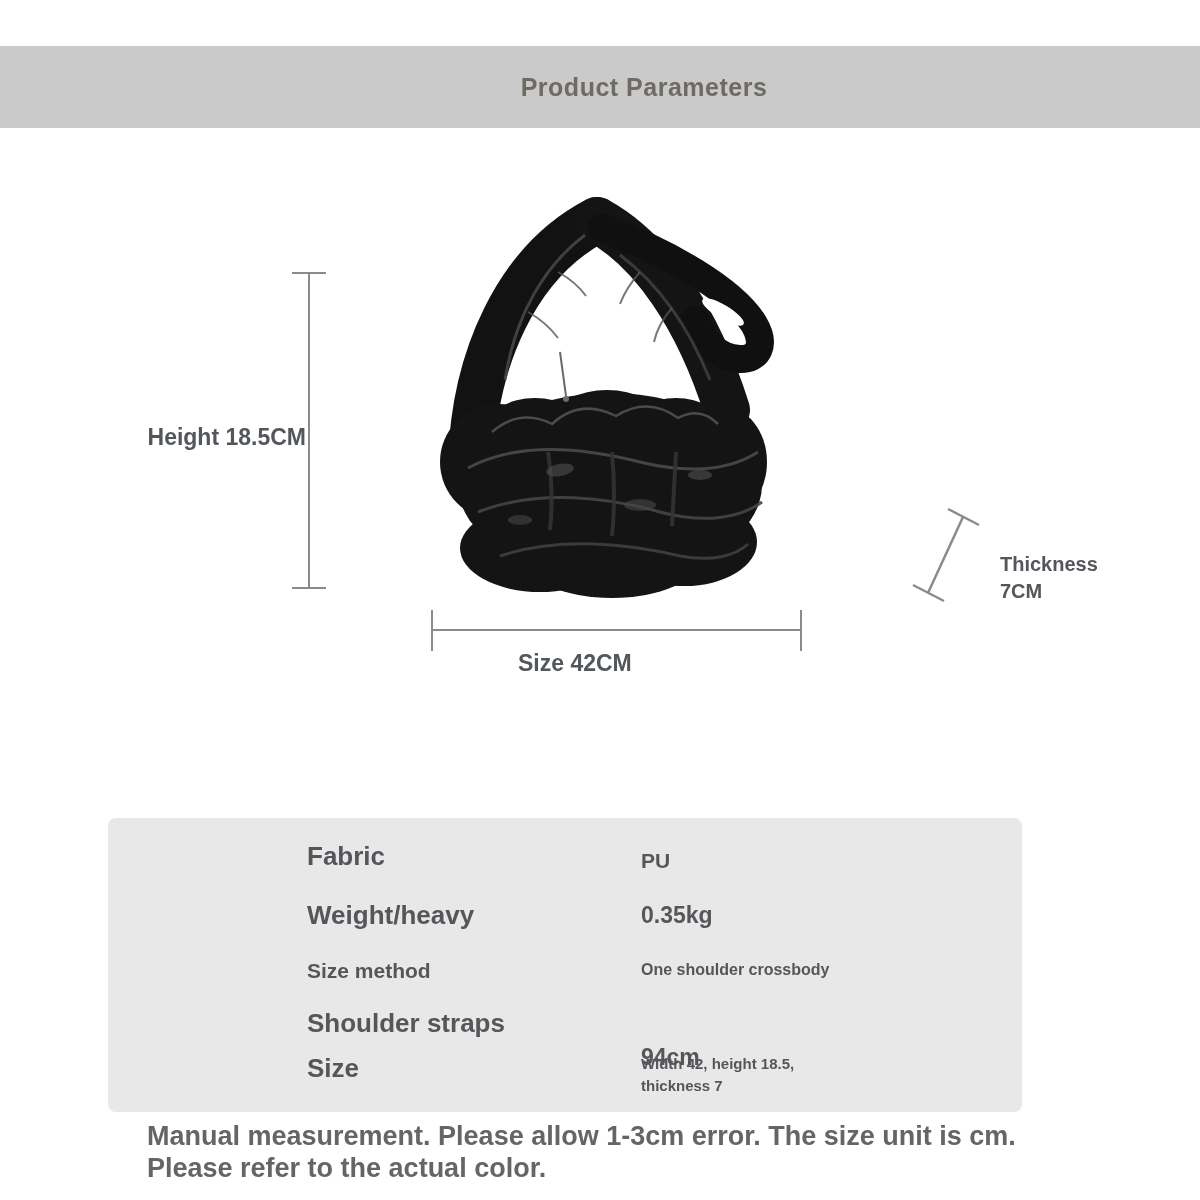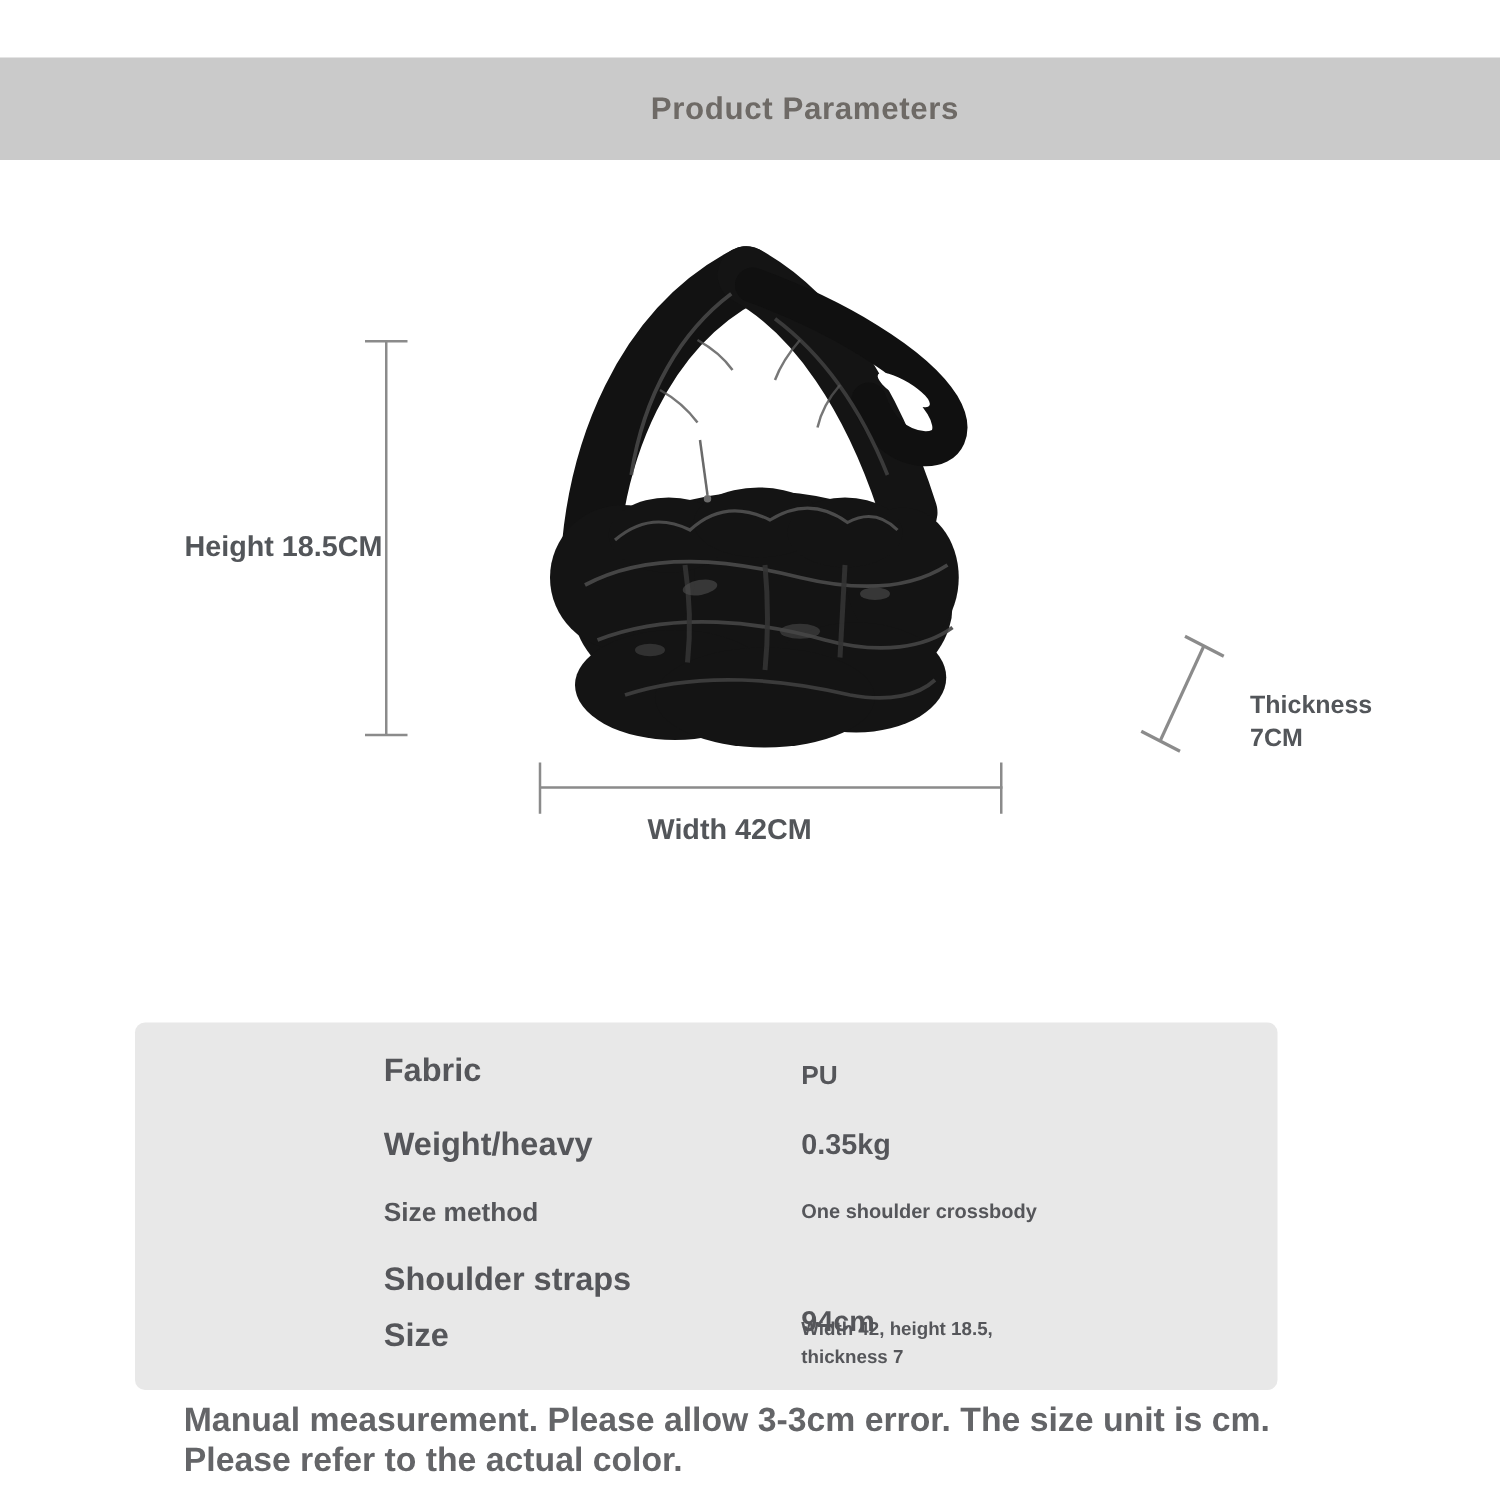--- a/index.html
+++ b/index.html
@@ -119,21 +119,21 @@
   </svg>
 
   <div class="dim h-line"></div>
   <div class="dim h-cap-top"></div>
   <div class="dim h-cap-bot"></div>
   <div class="dim-label height-label">Height 18.5CM</div>
 
   <div class="dim w-line"></div>
   <div class="dim w-cap-left"></div>
   <div class="dim w-cap-right"></div>
-  <div class="dim-label width-label">Width 42CM</div>
+  <div class="dim-label width-label">Size 42CM</div>
 
   <svg class="thickness-svg" width="160" height="110" viewBox="900 498 160 110">
     <line x1="963" y1="517" x2="928" y2="593" stroke="#8b8b8b" stroke-width="2.5"></line>
     <line x1="948" y1="509" x2="979" y2="525" stroke="#8b8b8b" stroke-width="2.5"></line>
     <line x1="913" y1="585" x2="944" y2="601" stroke="#8b8b8b" stroke-width="2.5"></line>
   </svg>
   <div class="thickness-label">Thickness 7CM</div>
 
   <div class="spec-panel"></div>
 
@@ -146,17 +146,17 @@
   <div class="spec-label lbl-sm lbl-back">Size method</div>
   <div class="spec-value val-back">One shoulder crossbody</div>
 
   <div class="spec-label lbl-big lbl-straps">Shoulder straps</div>
   <div class="spec-value val-straps">94cm</div>
 
   <div class="spec-label lbl-big lbl-size">Size</div>
   <div class="spec-value val-size">Width 42, height 18.5, thickness 7</div>
 
   <div class="disclaimer">
-    <div>Manual measurement. Please allow 3-3cm error. The size unit is cm.</div>
+    <div>Manual measurement. Please allow 1-3cm error. The size unit is cm.</div>
     <div>Please refer to the actual color.</div>
   </div>
 
 </div>
 
 </body></html>

